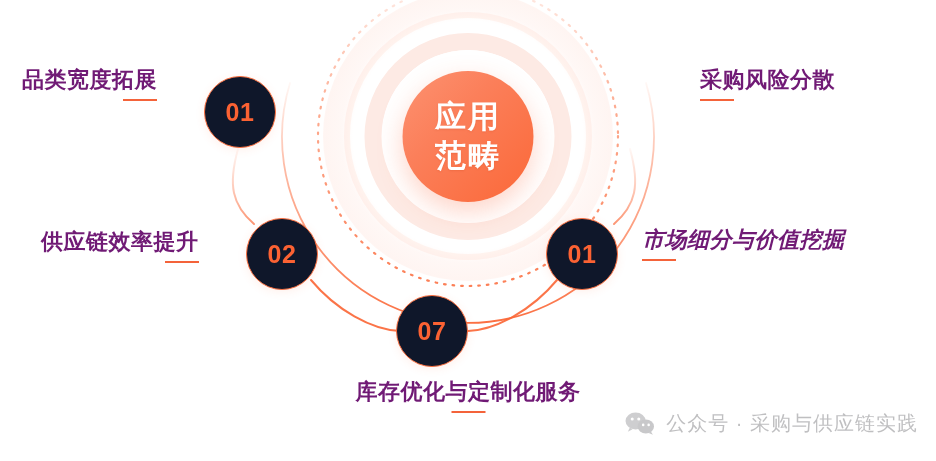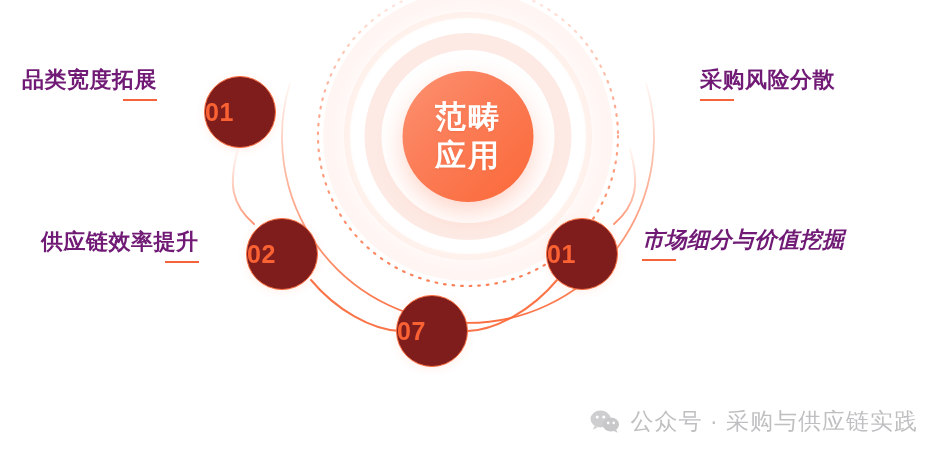--- a/index.html
+++ b/index.html
@@ -62,23 +62,23 @@
     text-shadow:0 1px 2px rgba(190,60,20,.18);
   }
 
   
   #vec{position:absolute;left:0;top:0;width:936px;height:461px;}
 
   
   .badge{
     position:absolute;
     width:72px;height:72px;border-radius:50%;
-    background:#7f1d1d;
+    background:#0f172a;
     border:1.6px solid #fb6f3f;
-    display:flex;align-items:center;
+    display:flex;align-items:center;justify-content:center;
     box-sizing:border-box;
     box-shadow:0 2px 10px rgba(251,111,63,0.10);
   }
   .badge span{
     color:#fb6233;font-weight:700;font-size:25px;letter-spacing:.5px;
   }
 
   
   .label{position:absolute;}
   .label .txt{
@@ -107,38 +107,38 @@
   #badge-04{left:546px;top:218px;}
   #badge-05{left:588px;top:76px;}
 
   
   #watermark{
     position:absolute;right:18px;bottom:24px;
     display:flex;align-items:center;gap:11px;
     opacity:.9;
   }
   #watermark .wm-text{
-    color:#b9b9bb;font-size:23px;letter-spacing:1px;
+    color:#b9b9bb;font-size:20px;letter-spacing:1px;
     font-weight:400;white-space:nowrap;
   }
   #wechat-icon{width:30px;height:26px;display:block;}
 </style>
 </head>
 <body>
 
 <div id="stage">
 
   <div class="ring" id="ring-outer-glow"></div>
   <div class="ring" id="ring-pink-soft"></div>
   <div class="ring" id="ring-pink"></div>
   <div class="ring" id="ring-white-gap"></div>
 
   <div id="center-disc">
+    <div class="cl">应用</div>
     <div class="cl">范畴</div>
-    <div class="cl">应用</div>
   </div>
 
   <svg id="vec" viewBox="0 0 936 461">
     <defs>
       <linearGradient id="fadeL" x1="0" y1="0" x2="0" y2="1">
         <stop offset="0%" stop-color="#fb6838" stop-opacity="0.05"></stop>
         <stop offset="45%" stop-color="#fb6838" stop-opacity="0.30"></stop>
         <stop offset="100%" stop-color="#fb6838" stop-opacity="0.70"></stop>
       </linearGradient>
       <linearGradient id="fadeR" x1="0" y1="1" x2="0" y2="0">
@@ -187,20 +187,24 @@
   <div class="label right-align" id="label-01">
     <div class="txt">品类宽度拓展</div>
     <div class="rule"></div>
   </div>
 
   <div class="label right-align" id="label-02">
     <div class="txt">供应链效率提升</div>
     <div class="rule"></div>
   </div>
 
+  <div class="label center-align" id="label-03">
+    <div class="txt">库存优化与定制化服务</div>
+    <div class="rule"></div>
+  </div>
 
   <div class="label" id="label-04">
     <div class="txt">市场细分与价值挖掘</div>
     <div class="rule"></div>
   </div>
 
   <div class="label" id="label-05">
     <div class="txt">采购风险分散</div>
     <div class="rule"></div>
   </div>

